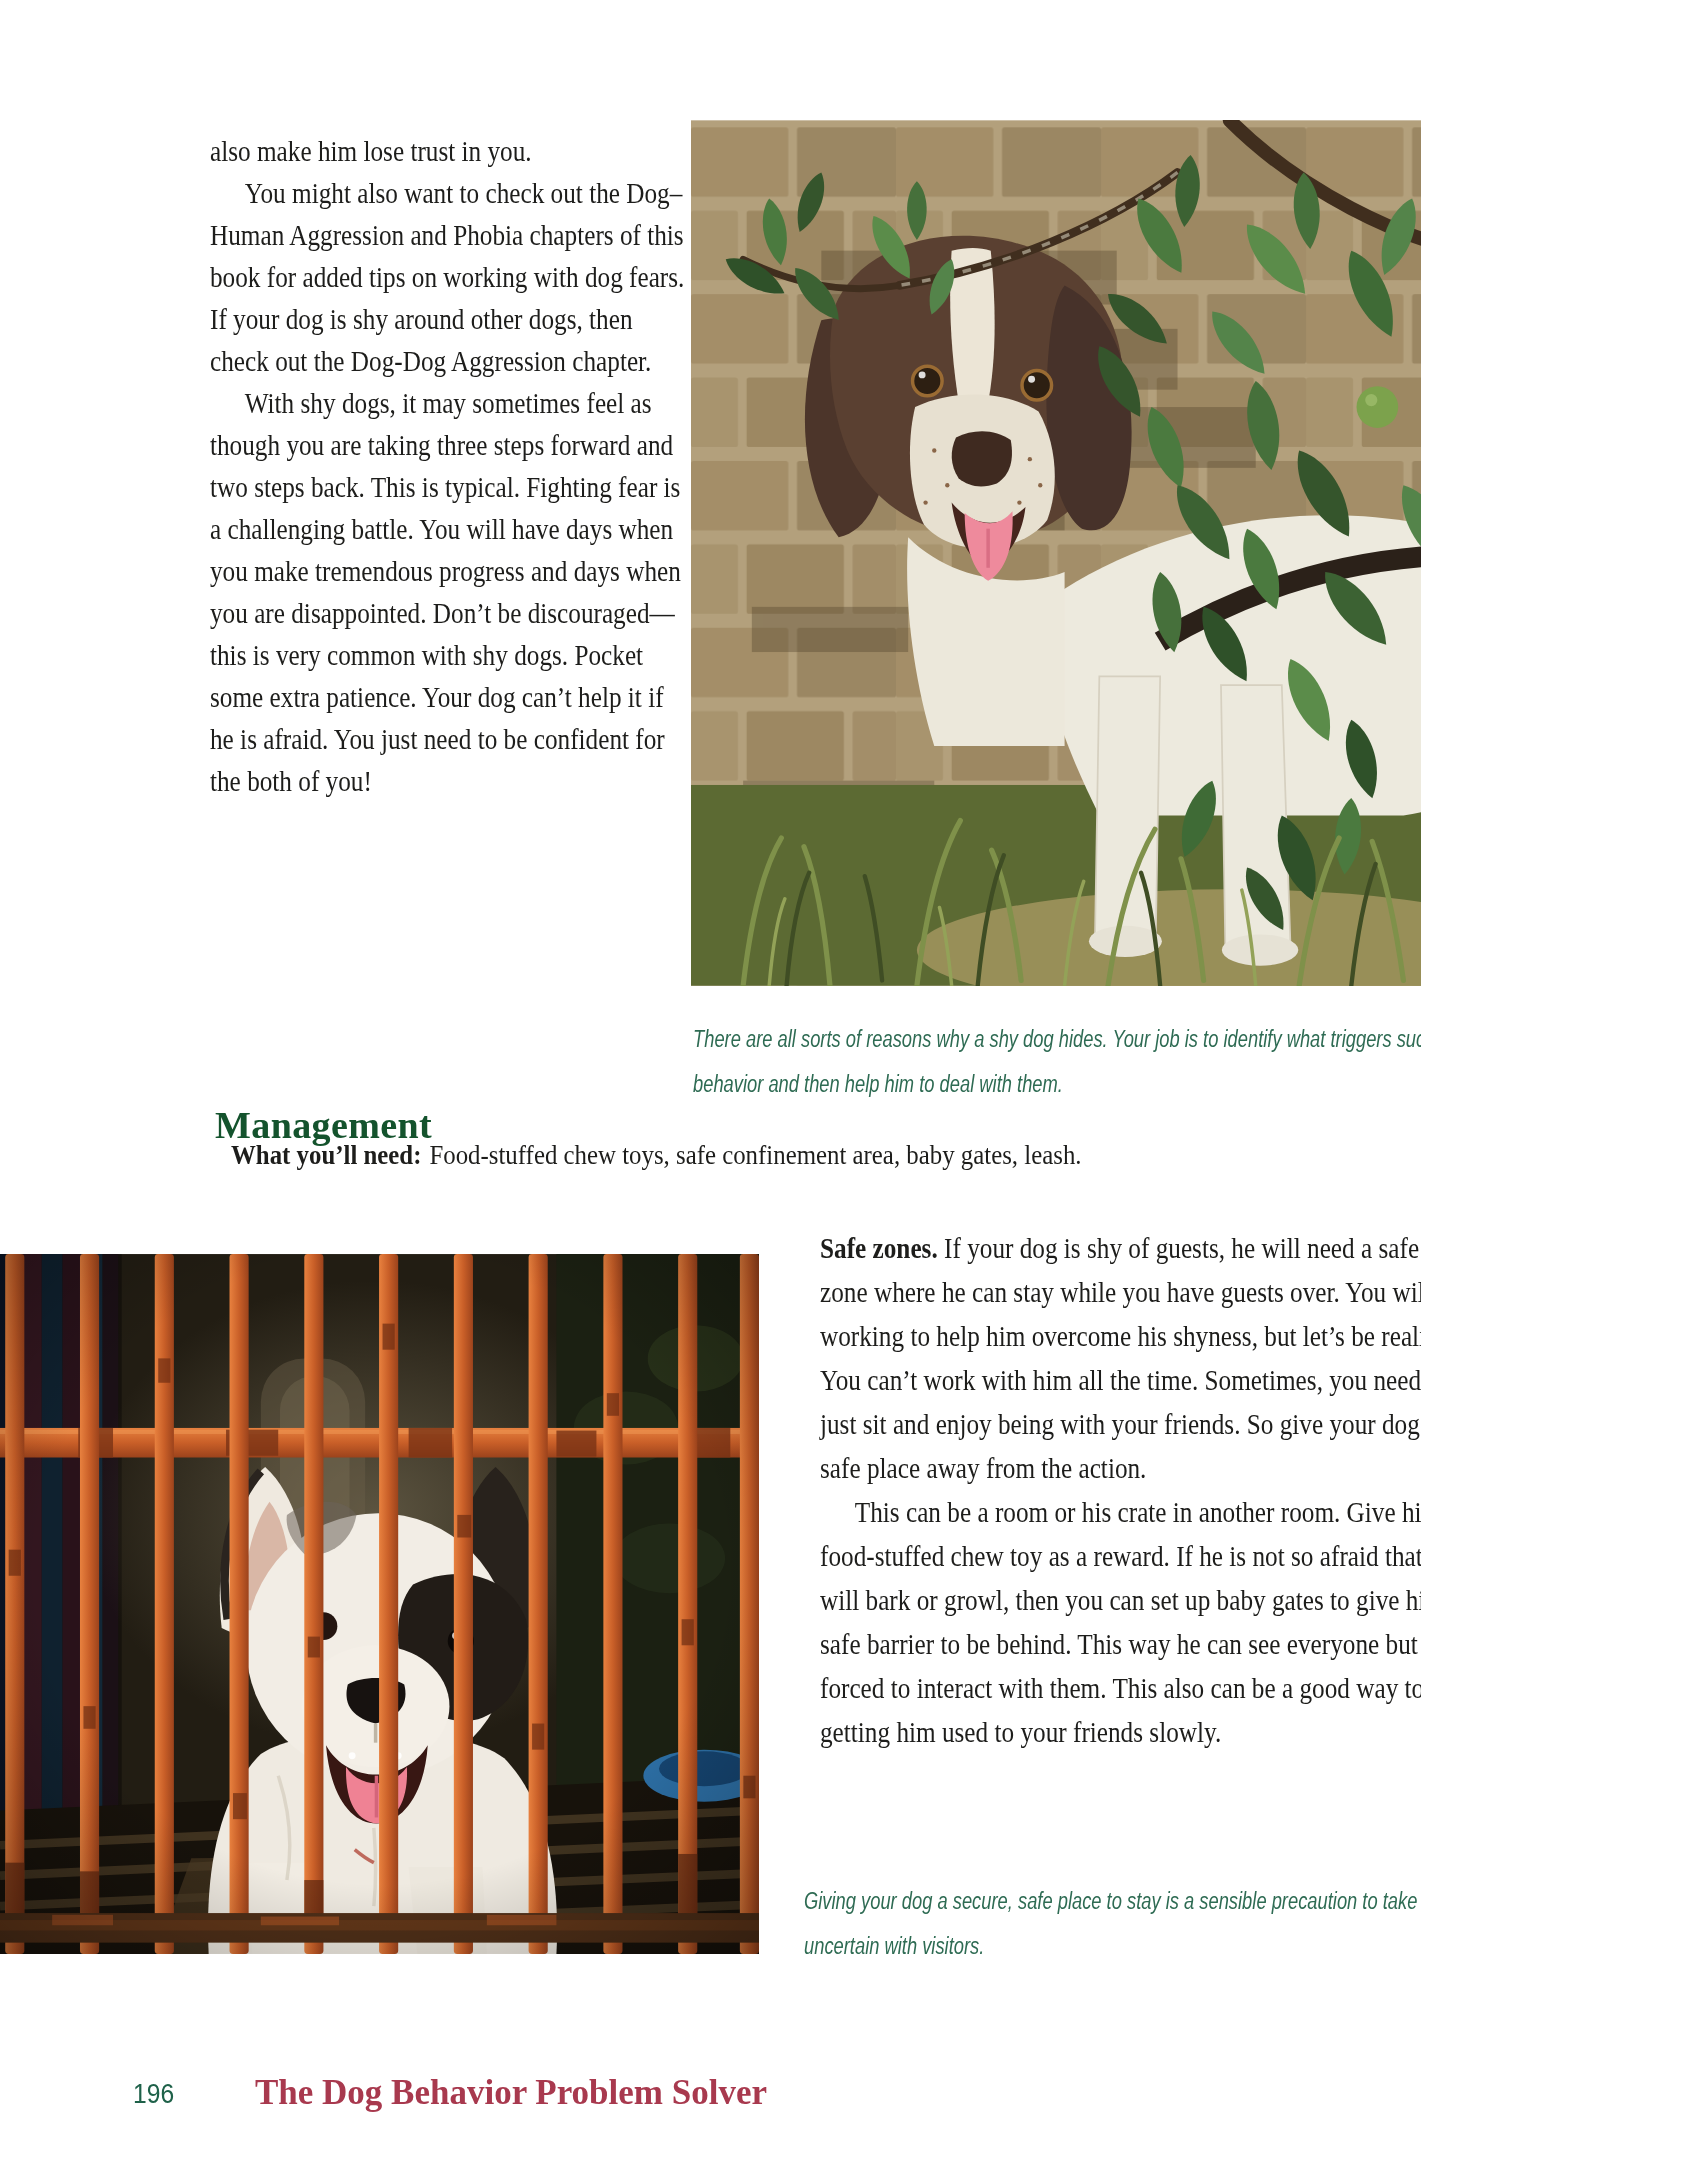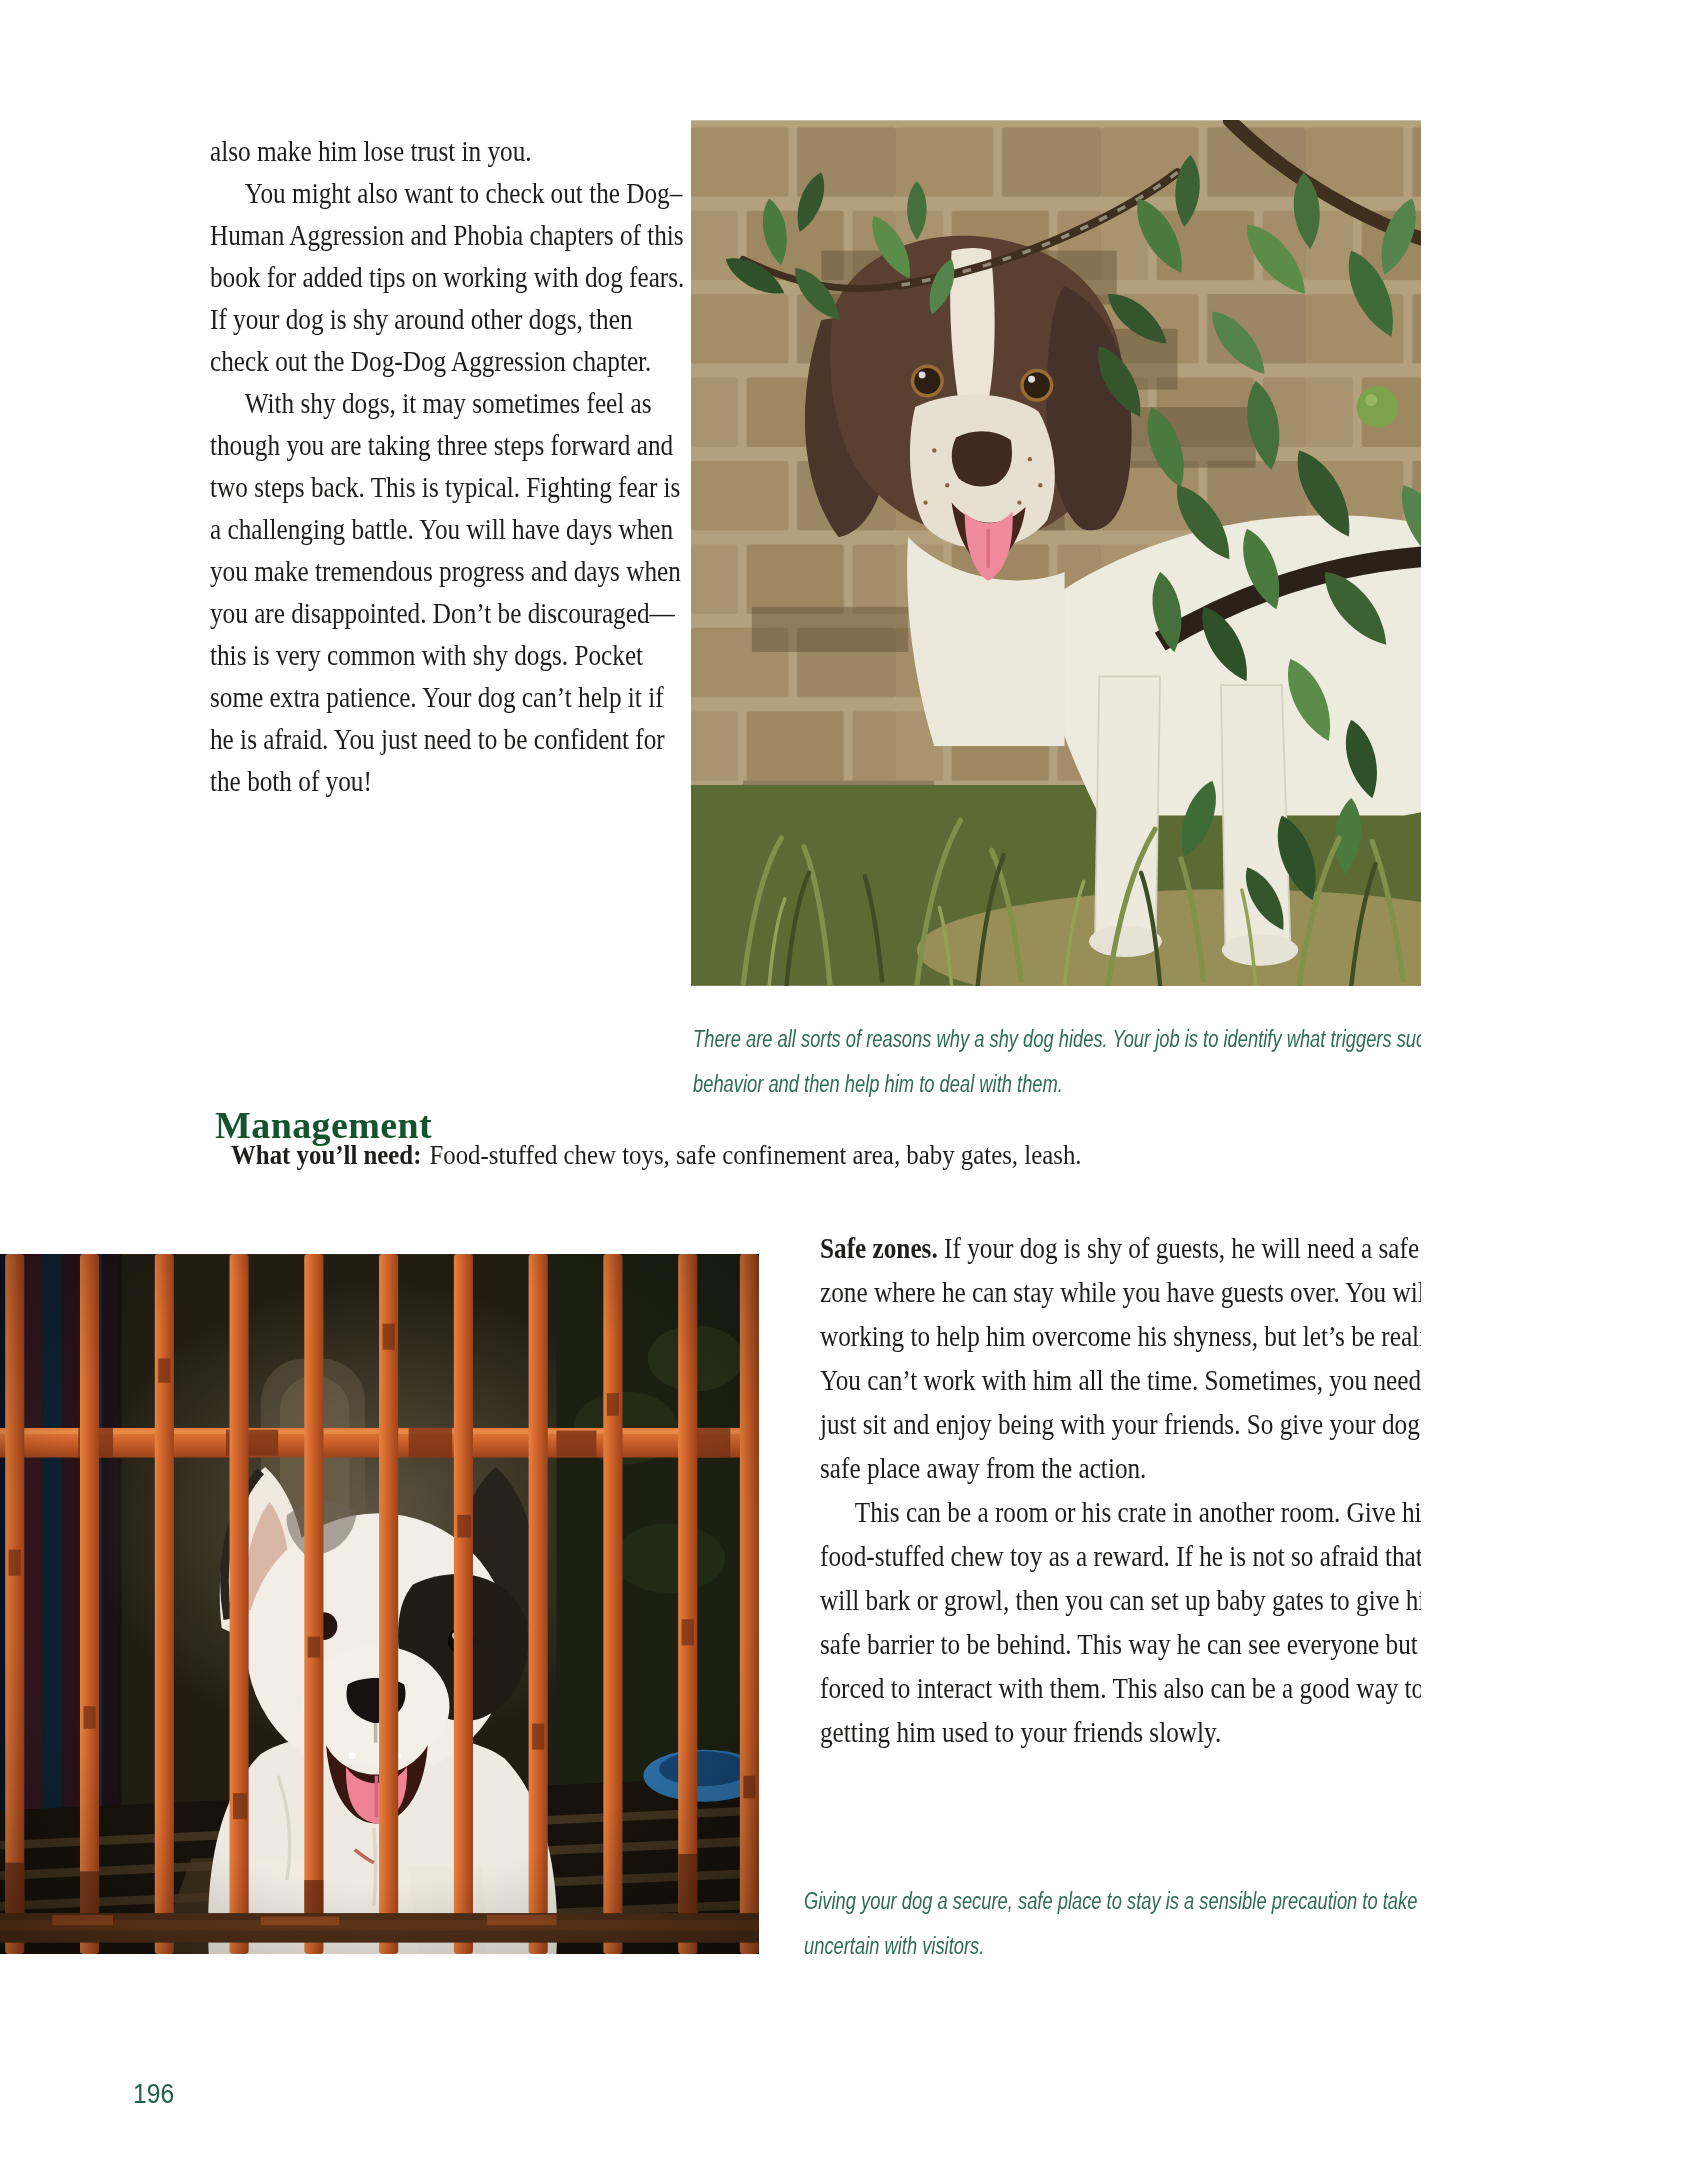--- a/index.html
+++ b/index.html
@@ -369,15 +369,16 @@
   </div>
 
   <div class="bodycol rightcol">
     <p><span class="lead">Safe zones.</span> <span>If your dog is shy of guests, he will need a safe zone where he can stay while you have guests over. You will be working to help him overcome his shyness, but let’s be realistic. You can’t work with him all the time. Sometimes, you need to just sit and enjoy being with your friends. So give your dog a safe place away from the action.</span></p>
     <p class="indent">This can be a room or his crate in another room. Give him a food-stuffed chew toy as a reward. If he is not so afraid that he will bark or growl, then you can set up baby gates to give him a safe barrier to be behind. This way he can see everyone but isn’t forced to interact with them. This also can be a good way to getting him used to your friends slowly.</p>
   </div>
 
   <div class="caption caption2">Giving your dog a secure, safe place to stay is a sensible precaution to take if he is uncertain with visitors.</div>
 
   <span class="pagenum">196</span>
+  <span class="booktitle">The Dog Behavior Problem Solver</span>
 
 </div>
 
 
 </body></html>

